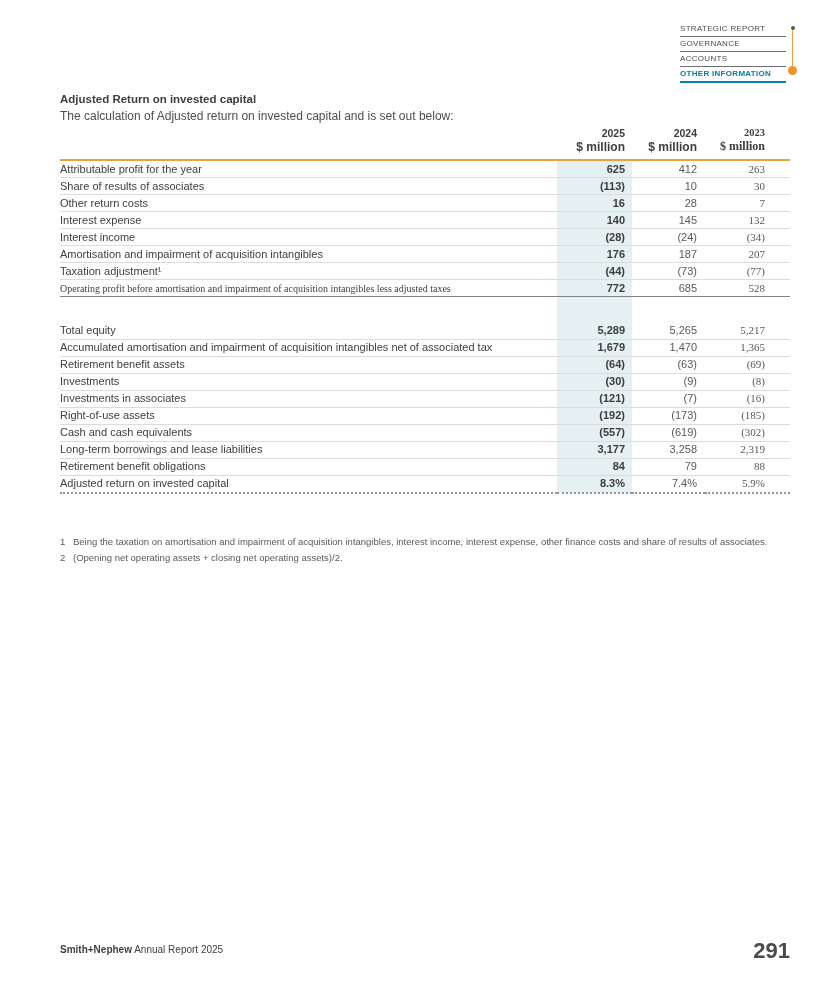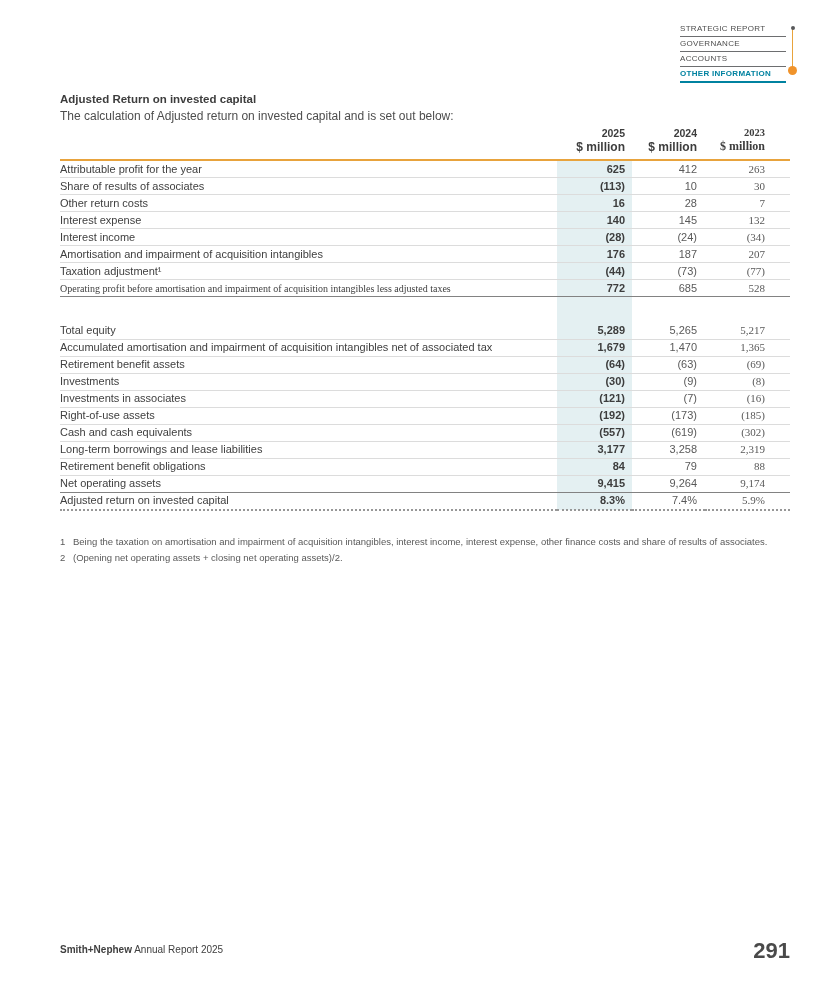--- a/index.html
+++ b/index.html
@@ -196,26 +196,20 @@
           <td class="val c0">3,177</td>
           <td class="val c1">3,258</td>
           <td class="val c2">2,319</td>
         </tr>
         <tr>
           <td class="label">Retirement benefit obligations</td>
           <td class="val c0">84</td>
           <td class="val c1">79</td>
           <td class="val c2">88</td>
         </tr>
-        <tr class="total">
-          <td class="label">Net operating assets</td>
-          <td class="val c0">9,415</td>
-          <td class="val c1">9,264</td>
-          <td class="val c2">9,174</td>
-        </tr>
         <tr class="dotted">
           <td class="label">Adjusted return on invested capital</td>
           <td class="val c0">8.3%</td>
           <td class="val c1">7.4%</td>
           <td class="val c2">5.9%</td>
         </tr>
       </tbody>
   </table>
 
   <div class="footnotes">

